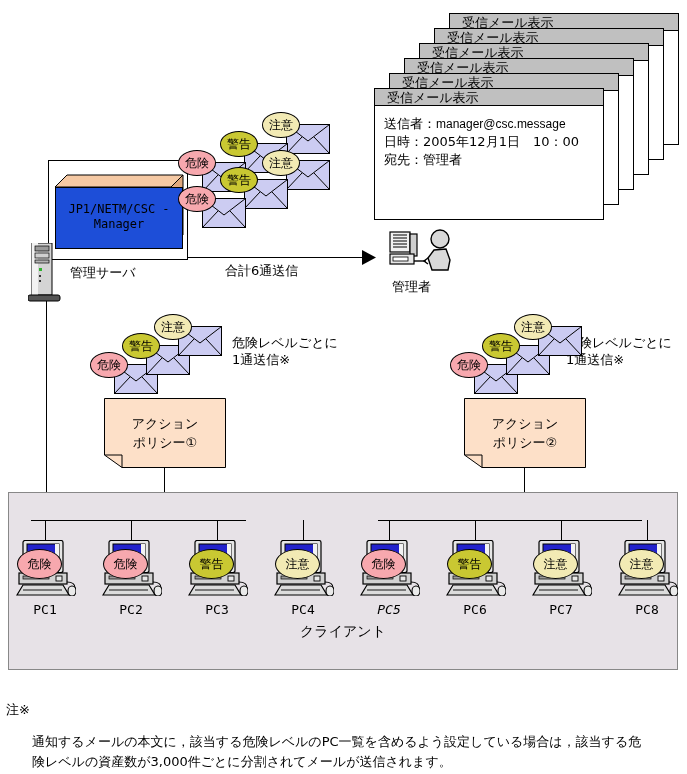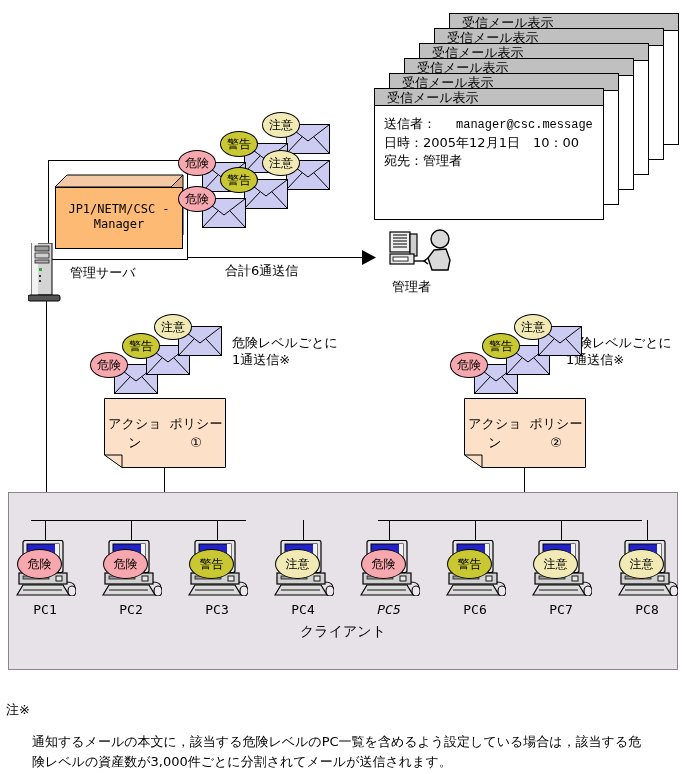--- a/index.html
+++ b/index.html
@@ -13,29 +13,29 @@
 
   
   .mailwin{position:absolute;border:1px solid #000;background:#fff;box-sizing:border-box;}
   .mailwin .tbar{
     height:17px;background:#c0c0c0;border-bottom:1px solid #000;
     font-size:13px;line-height:17px;padding-left:12px;white-space:nowrap;
     box-sizing:border-box;overflow:hidden;
   }
   .mailbody{padding:9px 0 0 9px;font-size:13px;line-height:18px;white-space:nowrap;}
   .mailbody .row{display:block;}
-  .mono{font-family:Liberation Mono, monospace;font-size:12px;margin-left:20px;}
+  .mono{font-family:Liberation Sans, sans-serif;font-size:12px;}
   .bullet{padding-left:28px;}
 
   
   .srvframe{position:absolute;border:1px solid #000;background:#fff;box-sizing:border-box;}
   .box3d{position:absolute;}
   .box3d .front{
     position:absolute;left:0;top:14px;width:128px;height:62px;
-    background:#fdba74;border:1px solid #000;box-sizing:border-box;
+    background:#1d4ed8;border:1px solid #000;box-sizing:border-box;
     font-family:"DejaVu Sans Mono","Liberation Mono",monospace;
     font-size:12px;line-height:15px;text-align:center;padding-top:14px;box-sizing:border-box;
   }
   .box3d svg{position:absolute;left:0;top:0;}
 
   
   .tower{position:absolute;}
 
   
   .env{position:absolute;width:44px;height:30px;}
@@ -46,21 +46,21 @@
     box-sizing:border-box;letter-spacing:0px;
   }
   .b-危険{background:#f7a8ae;}
   .b-警告{background:#c9c832;}
   .b-注意{background:#f2eab4;}
 
   
   .policy{position:absolute;}
   .policy .ptext{
     position:absolute;left:0;top:0;width:100%;height:100%;
-    display:flex;flex-direction:row;align-items:center;justify-content:center;
+    display:flex;flex-direction:column;align-items:center;justify-content:center;
     font-size:13px;line-height:19px;text-align:center;
   }
 
   
   .clientarea{
     position:absolute;background:#e7e2e7;border:1px solid #888;box-sizing:border-box;
   }
   .pc{position:absolute;width:62px;}
   .pclabel{
     position:absolute;width:62px;text-align:center;font-size:13px;

